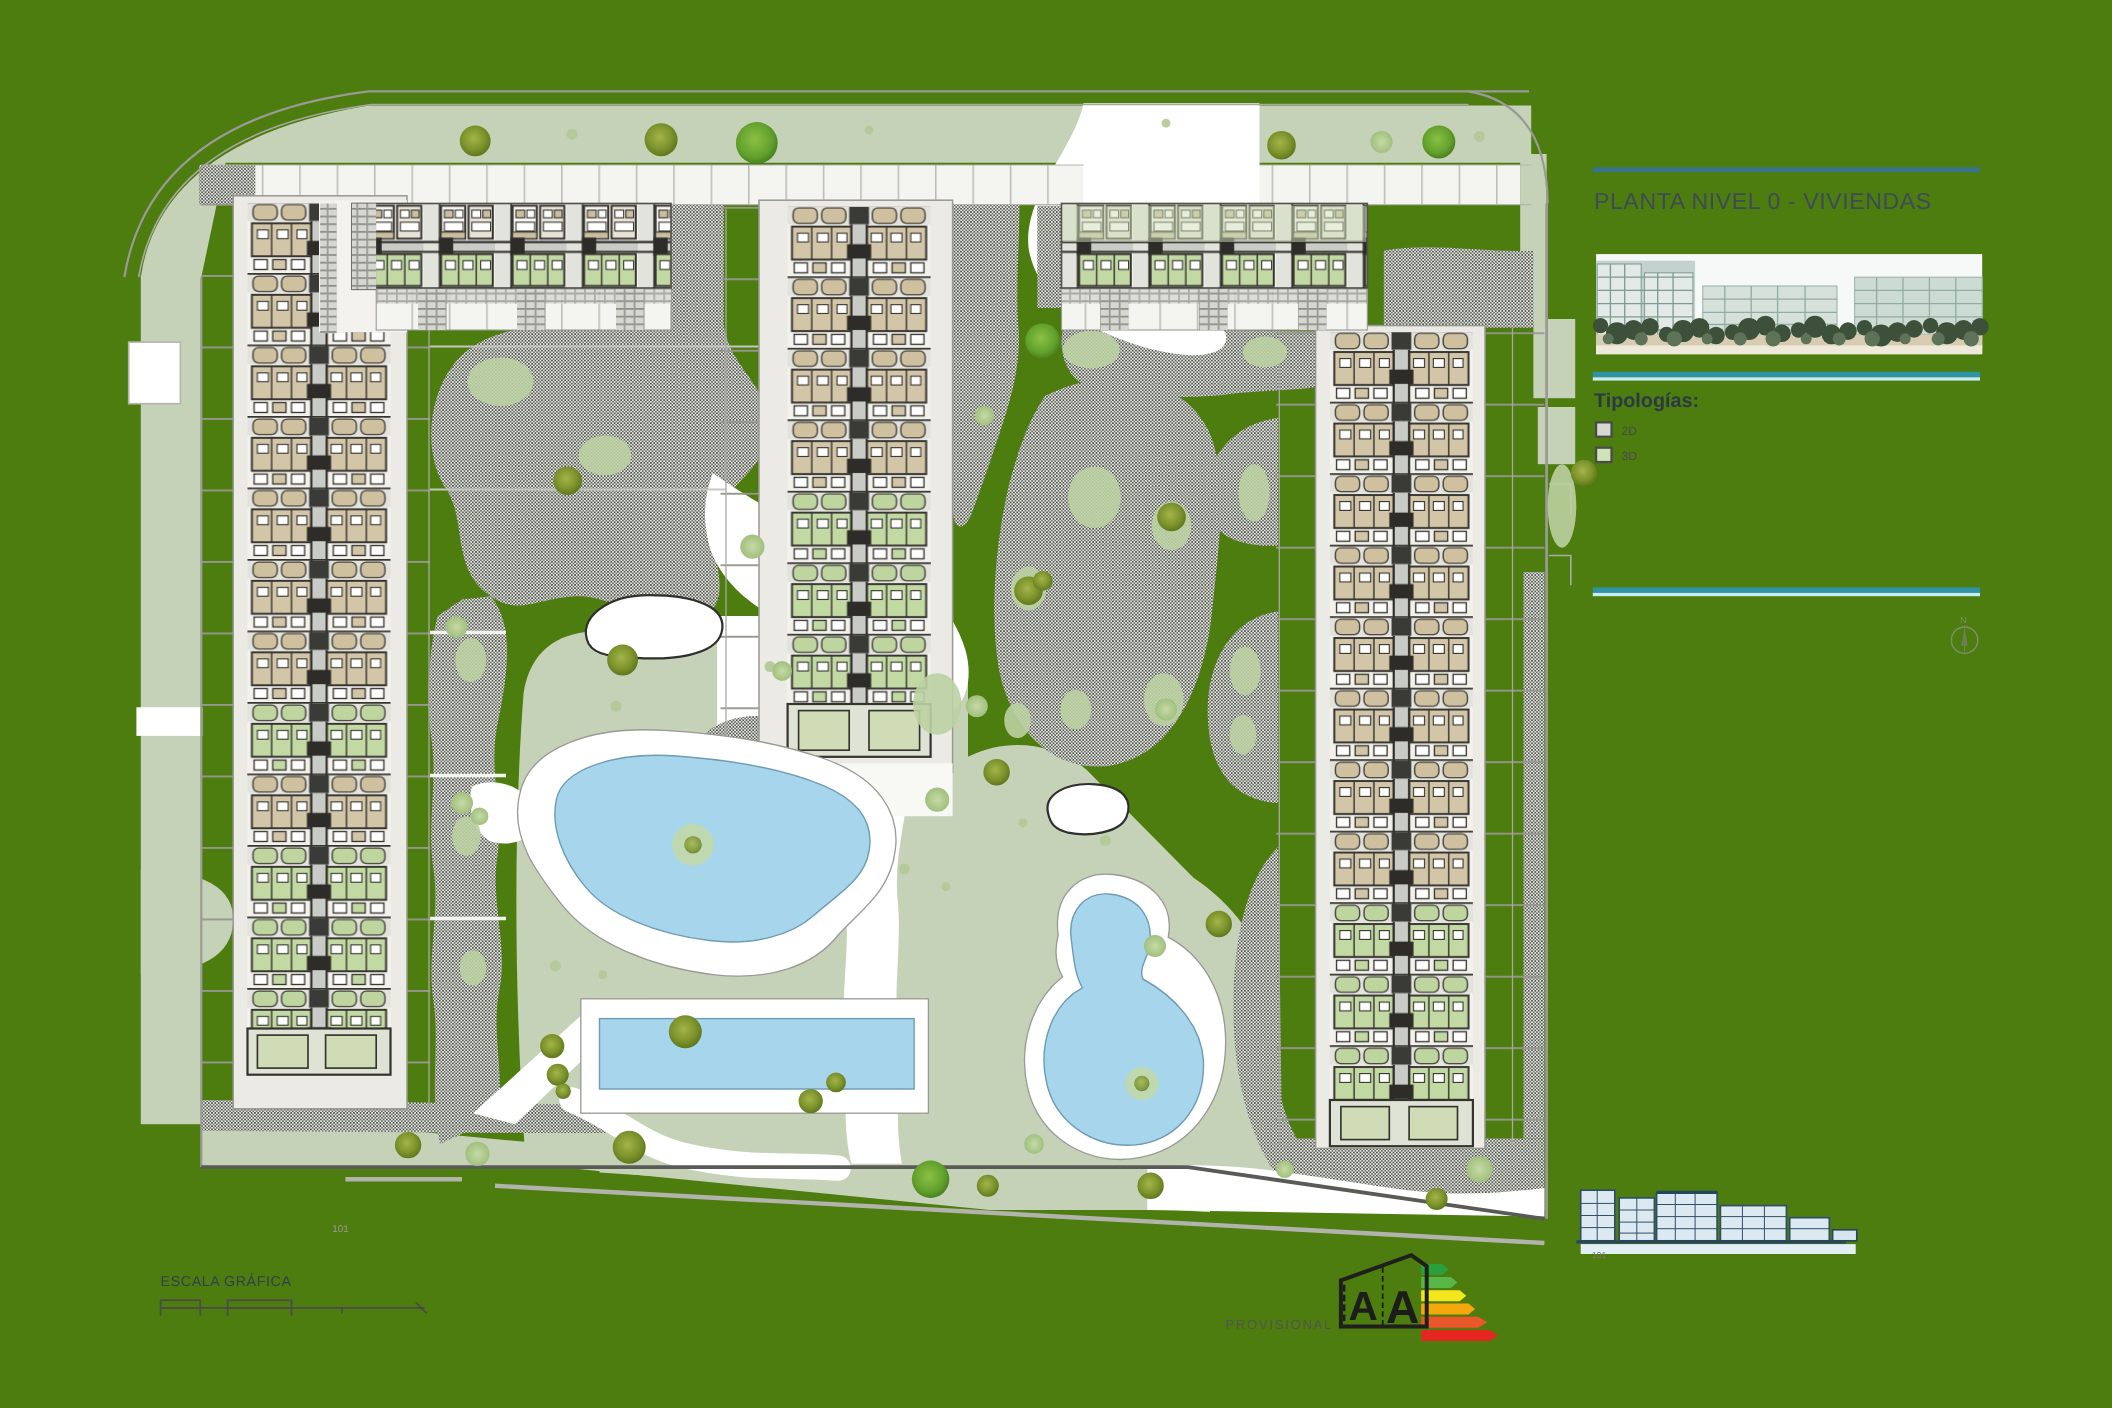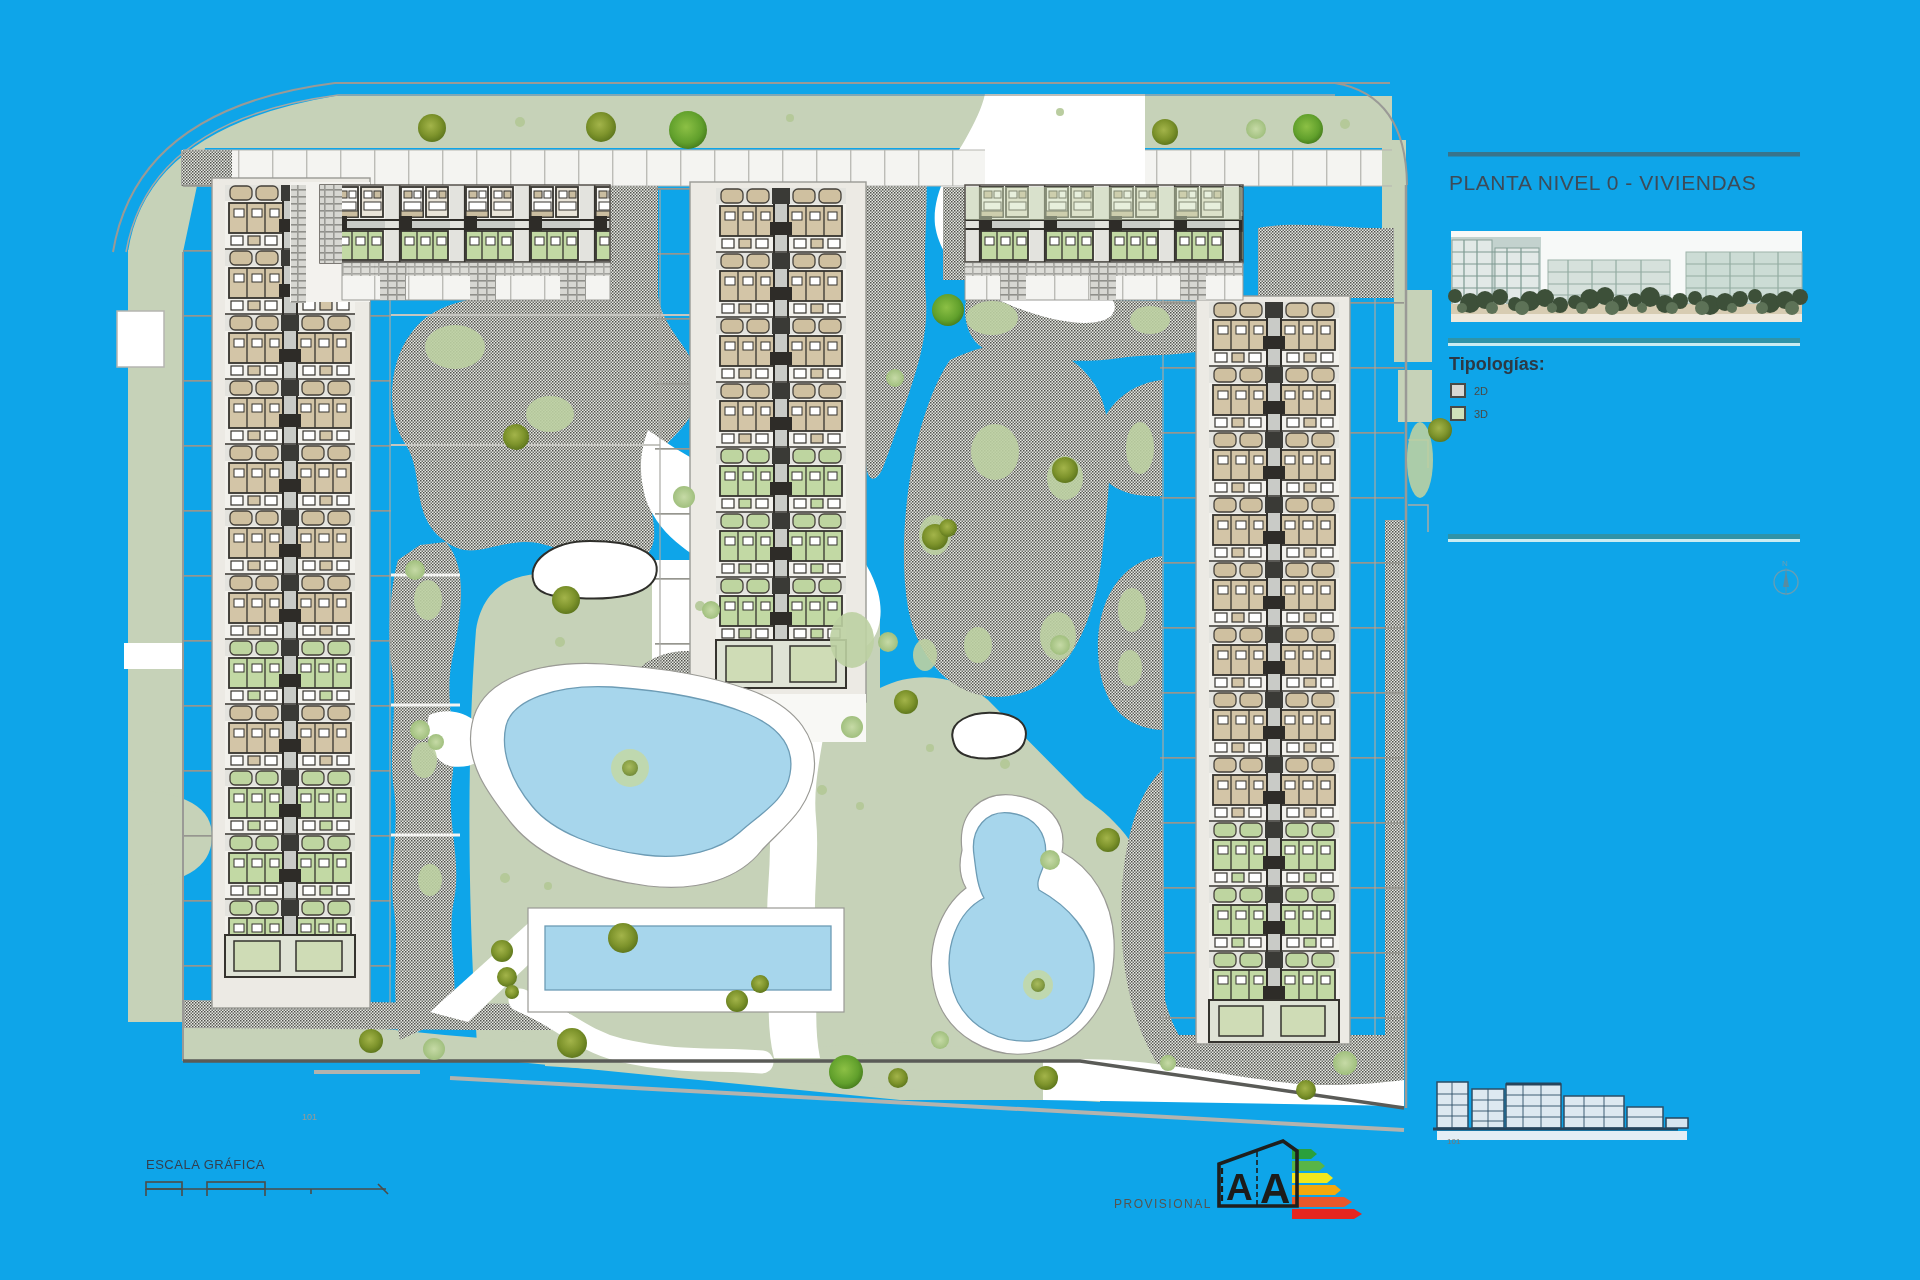--- a/index.html
+++ b/index.html
@@ -1,17 +1,17 @@
 <!DOCTYPE html>
 <html><head>
 <meta charset="utf-8">
 <style>
   html,body{margin:0;padding:0;background:#ffffff;width:1920px;height:1280px;overflow:hidden;}
   *{font-family:"Liberation Sans", sans-serif;}
-  #page{position:relative;width:1920px;height:1280px;background:#0ea5e9;}
+  #page{position:relative;width:1920px;height:1280px;background:#4d7c0f;}
   svg{position:absolute;top:0;left:0;}
 </style>
 </head>
 <body>
 <div id="page">
 <svg width="1920" height="1280" viewBox="0 0 1920 1280">
 <defs>
   <pattern id="gravel" width="3" height="3" patternUnits="userSpaceOnUse">
     <rect width="3" height="3" fill="#e7e9e4"></rect>
     <rect x="0" y="0" width="1.5" height="1.5" fill="#4f504a"></rect>

